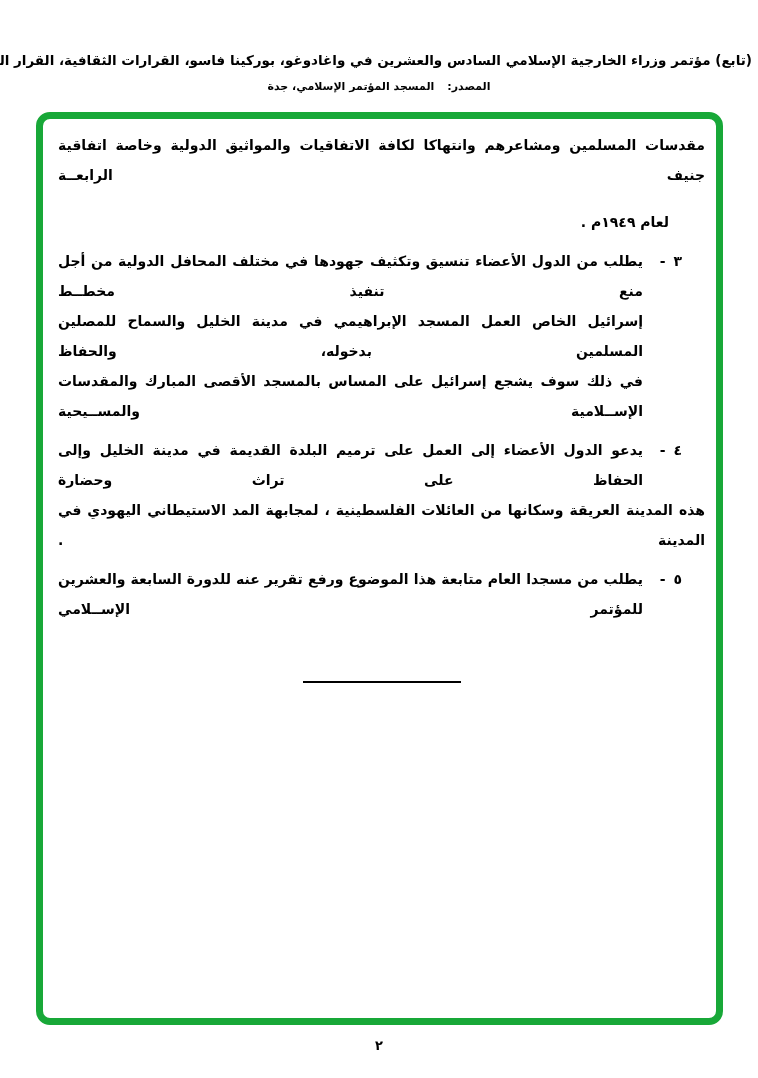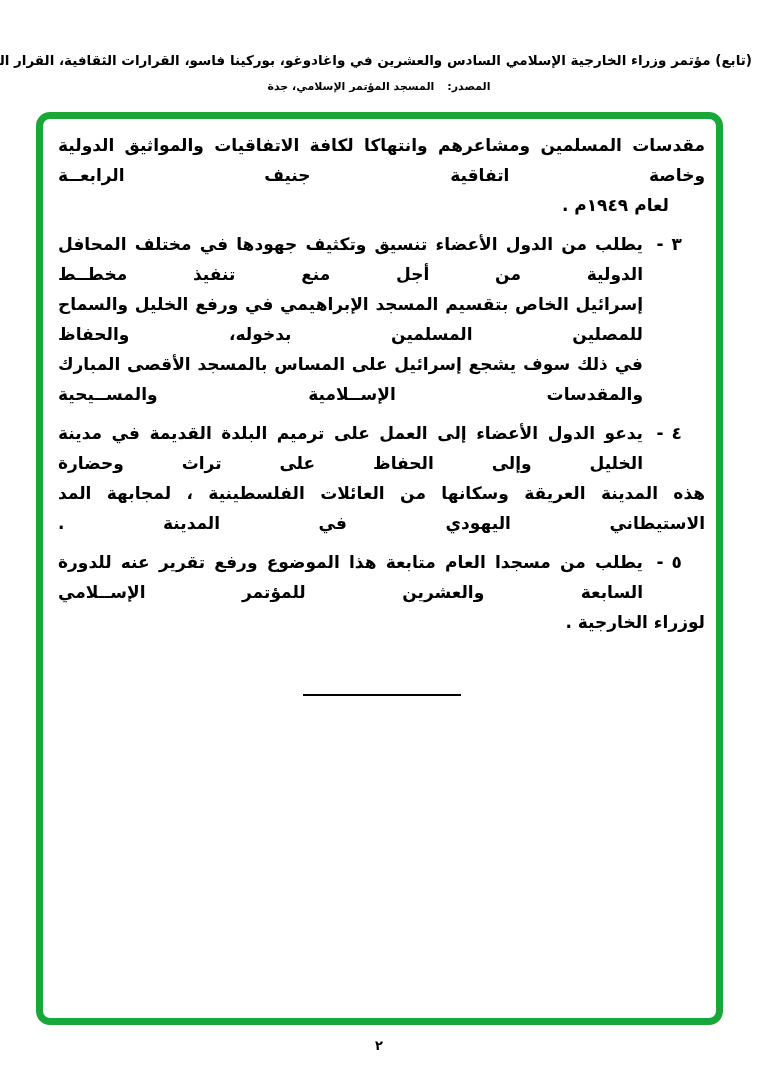--- a/index.html
+++ b/index.html
@@ -14,25 +14,25 @@
   .hdr2{
     position:absolute;top:80px;left:0;right:0;display:flex;justify-content:center;
     gap:13px;font-size:11px;font-weight:bold;
   }
   .frame{
     position:absolute;left:36px;top:112px;width:687px;height:913px;
     border:7px solid #18a838;border-radius:14px;box-sizing:border-box;
   }
   .content{
     position:absolute;left:58px;top:130px;width:647px;
-    font-size:17px;font-weight:bold;line-height:30px;
+    font-size:14px;font-weight:bold;line-height:30px;
   }
   .block + .block{margin-top:9px;}
   .line-s{text-align:justify;text-align-last:justify;}
-  .line-e{text-align:right;}
+  .line-e{text-align:right;margin-top:17px;}
   .indent2{padding-right:36px;box-sizing:border-box;}
   .irow{display:flex;}
   .marker{
     flex:0 0 62px;display:flex;align-items:flex-start;gap:8px;
     padding-right:23px;box-sizing:border-box;
   }
   .itext{flex:1 1 auto;min-width:0;}
   .full{width:100%;}
   .divider{width:158px;height:2px;background:#000;margin:57px auto 0;}
   .pagenum{
@@ -61,21 +61,21 @@
       <div class="line-e indent2">لعام ١٩٤٩م .</div>
     </div>
 
     <div class="block irow">
       <div class="marker">
         <span>٣</span>
         <span>-</span>
       </div>
       <div class="itext">
         <div class="line-s">يطلب من الدول الأعضاء تنسيق وتكثيف جهودها في مختلف المحافل الدولية من أجل منع تنفيذ مخطــط</div>
-        <div class="line-s">إسرائيل الخاص بتقسيم المسجد الإبراهيمي في ورفع الخليل والسماح للمصلين المسلمين بدخوله، والحفاظ</div>
+        <div class="line-s">إسرائيل الخاص العمل المسجد الإبراهيمي في مدينة الخليل والسماح للمصلين المسلمين بدخوله، والحفاظ</div>
         <div class="line-s">في ذلك سوف يشجع إسرائيل على المساس بالمسجد الأقصى المبارك والمقدسات الإســلامية والمســيحية</div>
       </div>
     </div>
 
     <div class="block">
       <div class="irow">
         <div class="marker">
           <span>٤</span>
           <span>-</span>
         </div>
@@ -89,21 +89,20 @@
     <div class="block">
       <div class="irow">
         <div class="marker">
           <span>٥</span>
           <span>-</span>
         </div>
         <div class="itext">
           <div class="line-s">يطلب من مسجدا العام متابعة هذا الموضوع ورفع تقرير عنه للدورة السابعة والعشرين للمؤتمر الإســلامي</div>
         </div>
       </div>
-      <div class="line-e full">لوزراء الخارجية .</div>
     </div>
 
     <div class="divider"></div>
 
   </div>
 
   <div class="pagenum">٢</div>
 
 </div>
 

